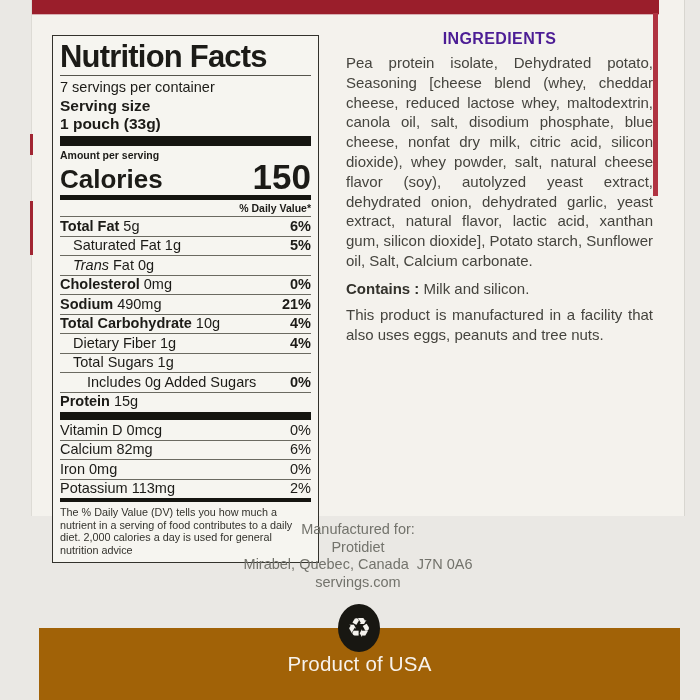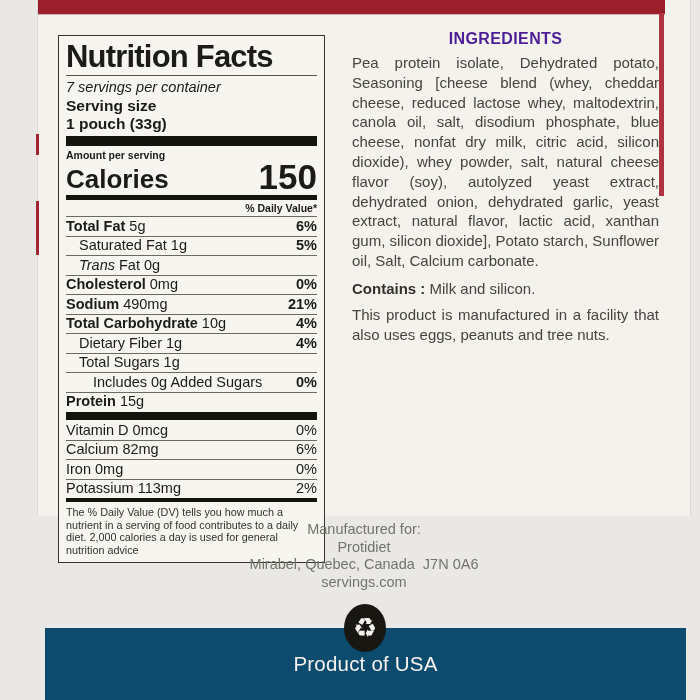--- a/index.html
+++ b/index.html
@@ -6,21 +6,21 @@
   body{
     width:700px;height:700px;overflow:hidden;
     background:#eae8e4;
     font-family:"Liberation Sans", sans-serif;
     color:#1c1b17;
     position:relative;
   }
   .photo{position:absolute;inset:0;}
   
   .package{
-    position:absolute;left:38px;top:0;width:652px;height:516px;
+    position:absolute;left:32px;top:0;width:652px;height:516px;
     background:#f4f2ed;
     border-right:1px solid #d8d6d0;
     box-shadow:-1px 0 0 #dddbd5;
   }
   .band-top{
     position:absolute;left:0;top:0;width:627px;height:14px;
     background:#9a1e2b;
     border-bottom:1px solid #d8aeb2;
   }
   .fold-dash{position:absolute;width:3px;background:#a12532;left:-2px;}
@@ -36,21 +36,21 @@
     background:#f6f5f0;
     border:1.5px solid #33322c;
     box-sizing:border-box;
     padding:4px 7px 6px 7px;
     color:#1c1b17;
   }
   .nfp h1{
     margin:0;font-size:31px;font-weight:700;letter-spacing:-0.8px;
     line-height:33px;border-bottom:1px solid #55544c;padding-bottom:2px;
   }
-  .servings{font-size:14.5px;line-height:17px;padding-top:3px;font-style:italic;}
+  .servings{font-size:14.5px;line-height:17px;padding-top:3px;}
   .ssrow{display:flex;justify-content:space-between;font-weight:700;
     font-size:15.5px;line-height:18px;padding:1px 0 3px 0;flex-direction:column;}
   .bar{height:10px;background:#151510;}
   .bar.mid{height:5px;}
   .bar.md8{height:8px;margin:1px 0;}
   .bar.sm{height:4px;}
   .aps{font-size:10.5px;font-weight:700;line-height:12px;padding-top:3px;}
   .calrow{display:flex;justify-content:space-between;align-items:flex-end;
     padding-bottom:2px;}
   .cal{font-size:26px;font-weight:700;line-height:28px;}
@@ -91,21 +91,21 @@
   
   .recycle{
     position:absolute;left:306px;top:604px;width:42px;height:48px;
     background:#181712;border-radius:50%;
     display:flex;align-items:center;justify-content:center;
     z-index:2;
   }
   .recycle .glyph{color:#f4f2ed;font-size:27px;line-height:27px;}
   .band-bottom{
     position:absolute;left:7px;top:628px;width:641px;height:72px;
-    background:#0c4a6e;
+    background:#a16207;
   }
   .product-usa{
     text-align:center;color:#f7f2ec;font-size:20.5px;
     padding-top:24px;letter-spacing:0.2px;
   }
 </style>
 </head>
 <body>
 
 <div class="photo">

